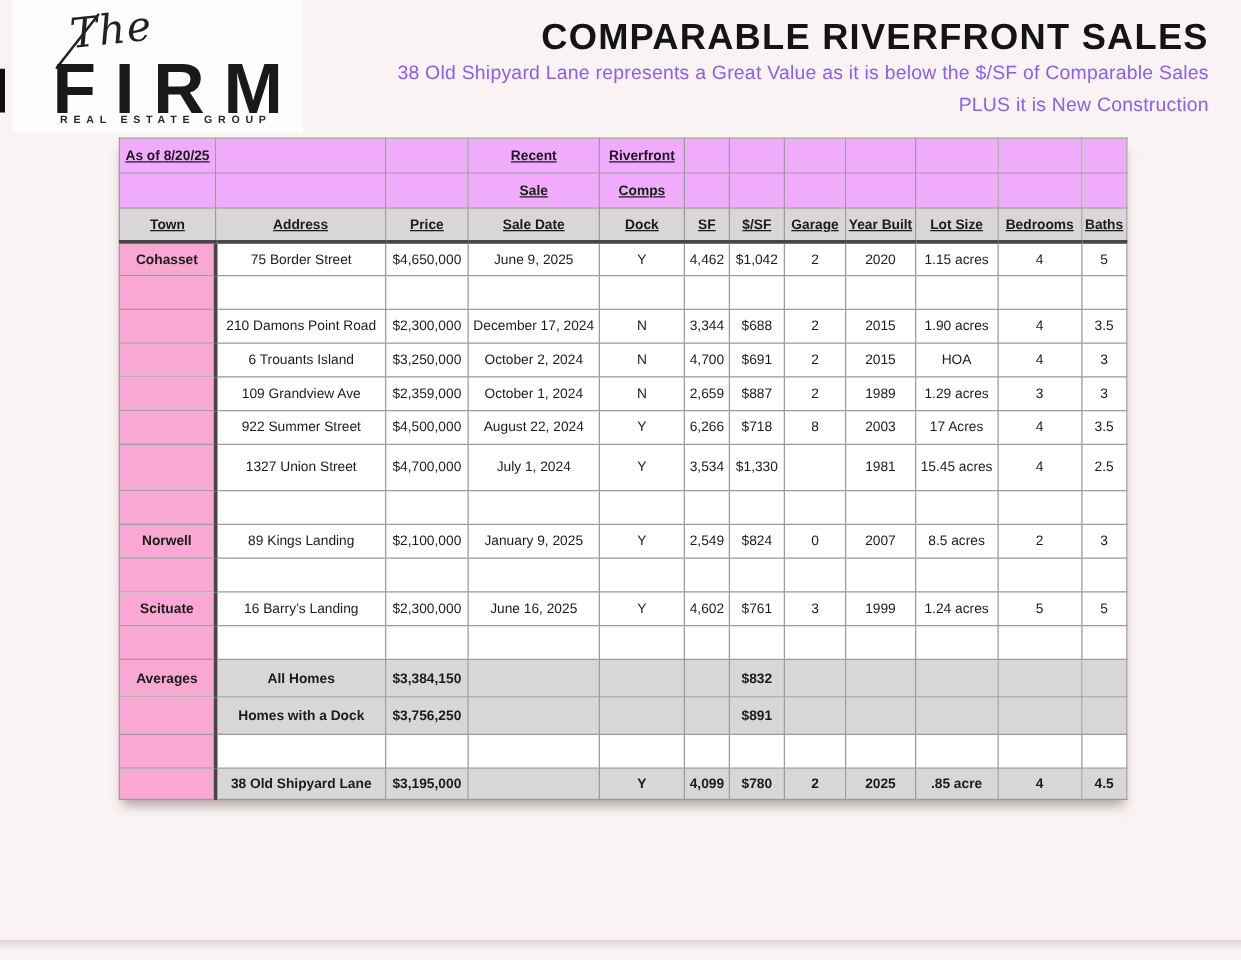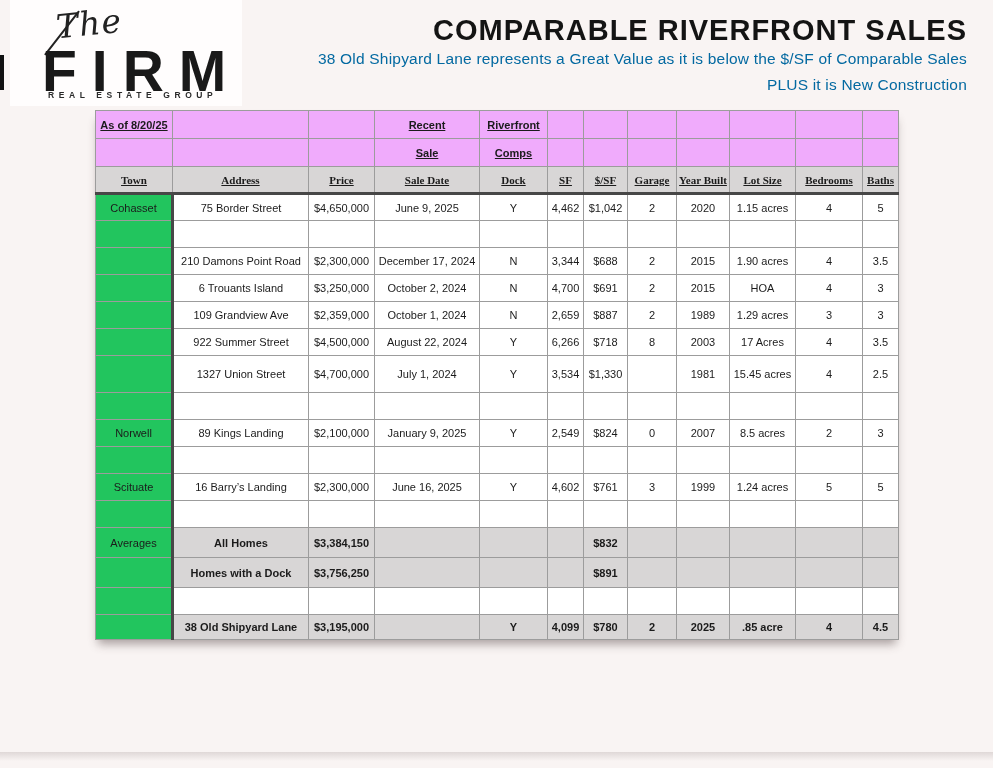--- a/index.html
+++ b/index.html
@@ -26,48 +26,47 @@
   .brand-tagline{
     position:absolute;left:10px;top:86px;
     font-size:8.5px;font-weight:600;letter-spacing:4.6px;color:#2a2a2a;white-space:nowrap;
   }
   
   .title-block{position:absolute;right:26px;top:14px;text-align:right;}
   .main-title{
     font-size:29px;font-weight:800;letter-spacing:1px;color:#141414;
     line-height:32px;white-space:nowrap;
   }
-  .subtitle{font-size:15.5px;line-height:26px;color:#0369a1;letter-spacing:0.2px;white-space:nowrap;}
+  .subtitle{font-size:15.5px;line-height:26px;color:#8b5cf6;letter-spacing:0.2px;white-space:nowrap;}
   
   .table-wrap{
     position:absolute;left:95px;top:110px;
     box-shadow:0 7px 9px -3px rgba(70,55,55,0.45);
   }
   table.tbl{border-collapse:collapse;table-layout:fixed;}
   table.tbl td{
     border:1px solid #9c9c9c;
     font-size:11px;text-align:center;vertical-align:middle;
     padding:0 2px;overflow:hidden;white-space:nowrap;background:#fff;
     color:#1b1b1b;
   }
   tr.hdrrow{height:28px;}
   tr.hdrrow td{background:#f0abfc;font-weight:bold;}
   tr.colhead{height:27px;}
   tr.colhead td{
     background:#d8d6d6;font-weight:bold;text-decoration:underline;
     border-bottom:3px solid #474747;
-    font-family:Liberation Serif, serif;
   }
   tr.data,tr.spacer{height:27px;}
   tr.tall{height:37px;}
   tr.summary{height:30px;}
   tr.subject{height:25px;padding-left:20px;}
   
   tbody.body-rows tr td:first-child{
-    background:#22c55e;font-weight:normal;border-right:3px solid #474747;
+    background:#f9a8d4;font-weight:bold;border-right:3px solid #474747;
   }
   tr.summary td,tr.subject td{background:#d8d6d6;font-weight:bold;}
   td.al{text-align:left;}
   td.ar{text-align:right;}
   td.u{text-decoration:underline;}
   
   .page-shadow{
     position:absolute;left:0;top:752px;width:993px;height:9px;
     background:linear-gradient(to bottom, rgba(90,70,70,0.16), rgba(90,70,70,0));
   }

